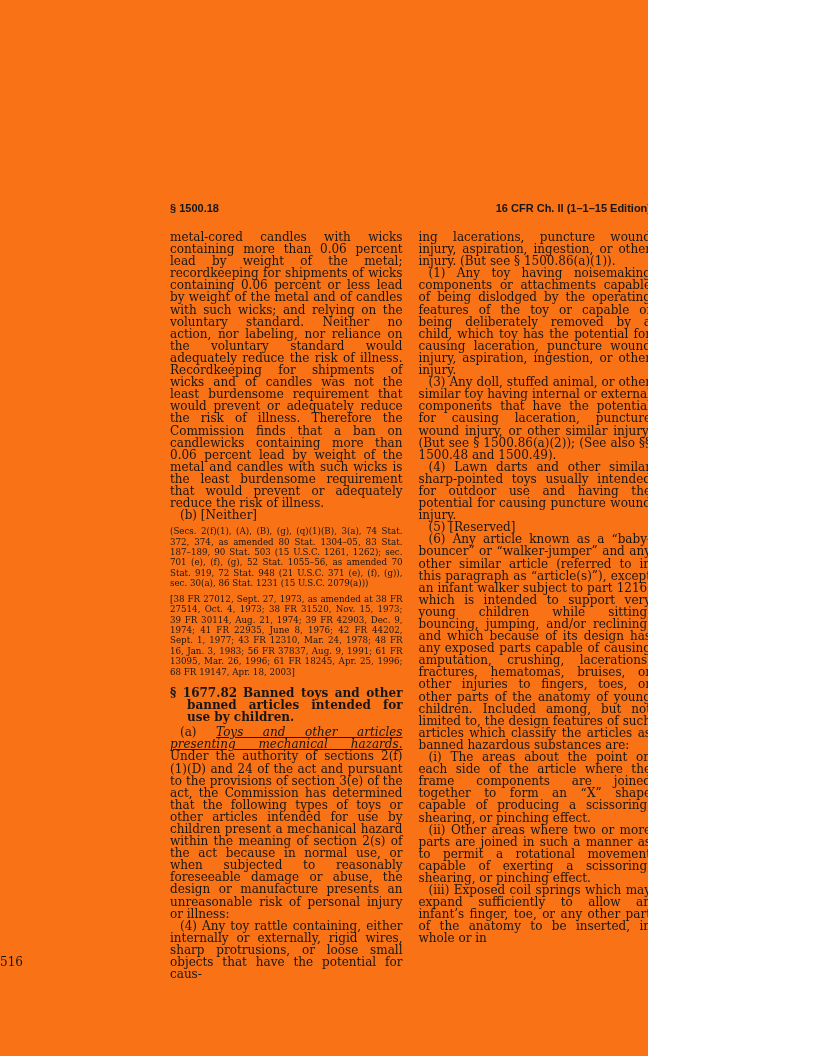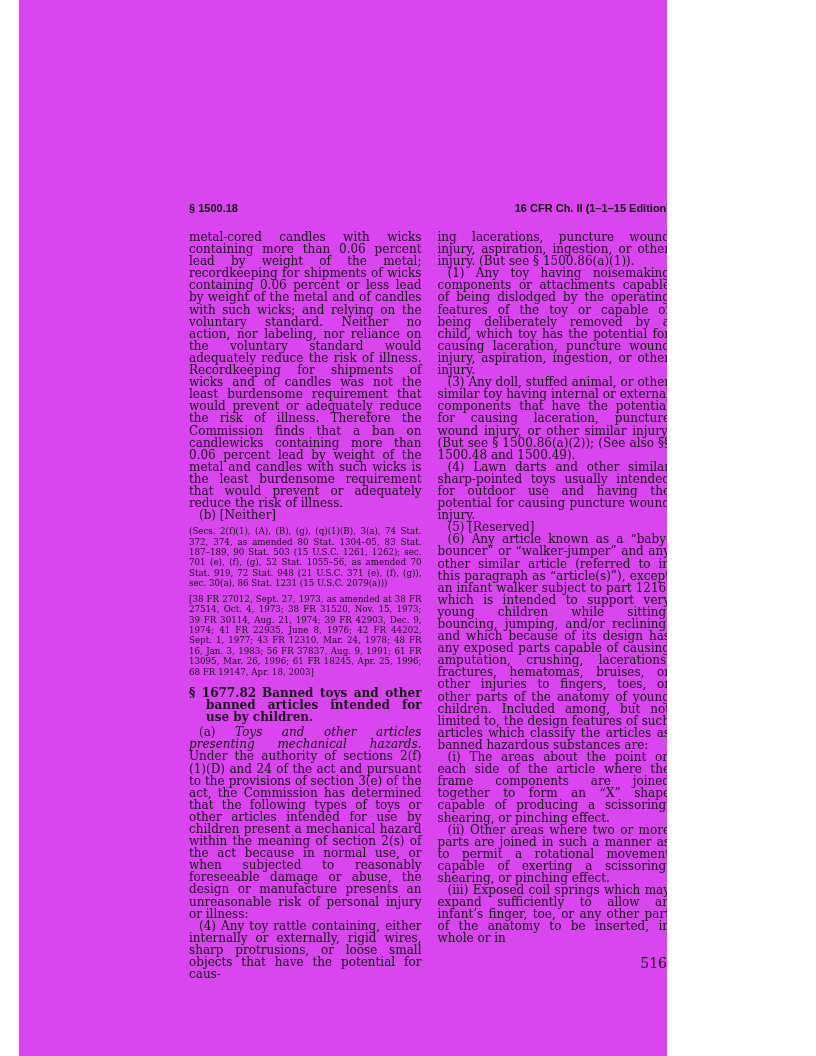--- a/index.html
+++ b/index.html
@@ -5,23 +5,22 @@
   html, body { margin: 0; padding: 0; }
   body {
     width: 816px; height: 1056px;
     background: #ffffff;
     font-family: "DejaVu Serif", serif;
     color: #161616;
   }
   .page {
     position: relative;
     width: 648px; height: 1056px;
-    background: #d946ef;
+    background: #f97316;
     overflow: hidden;
-    margin-left: 19px;
   }
   .content {
     position: absolute;
     left: 170px; top: 202px;
     width: 481px;
   }
   .running-header {
     display: flex;
     justify-content: space-between;
     align-items: baseline;
@@ -50,28 +49,28 @@
   }
   .sect-heading {
     font-weight: 700;
     font-size: 10px;
     line-height: 12.3px;
     text-align: justify;
     padding-left: 17px;
     text-indent: -17px;
     margin: 10px 0 3px 0 !important;
   }
-  .ital { font-style: italic; }
+  .ital { font-style: italic; text-decoration: underline; }
   .page-number {
     position: absolute;
     top: 955px;
     left: 0;
     width: 100%;
-    text-align: right;
-    font-size: 14px;
+    text-align: left;
+    font-size: 12px;
   }
 </style>
 </head>
 <body>
 
 <div class="page">
 
   <div class="content">
 
     <div class="running-header">

